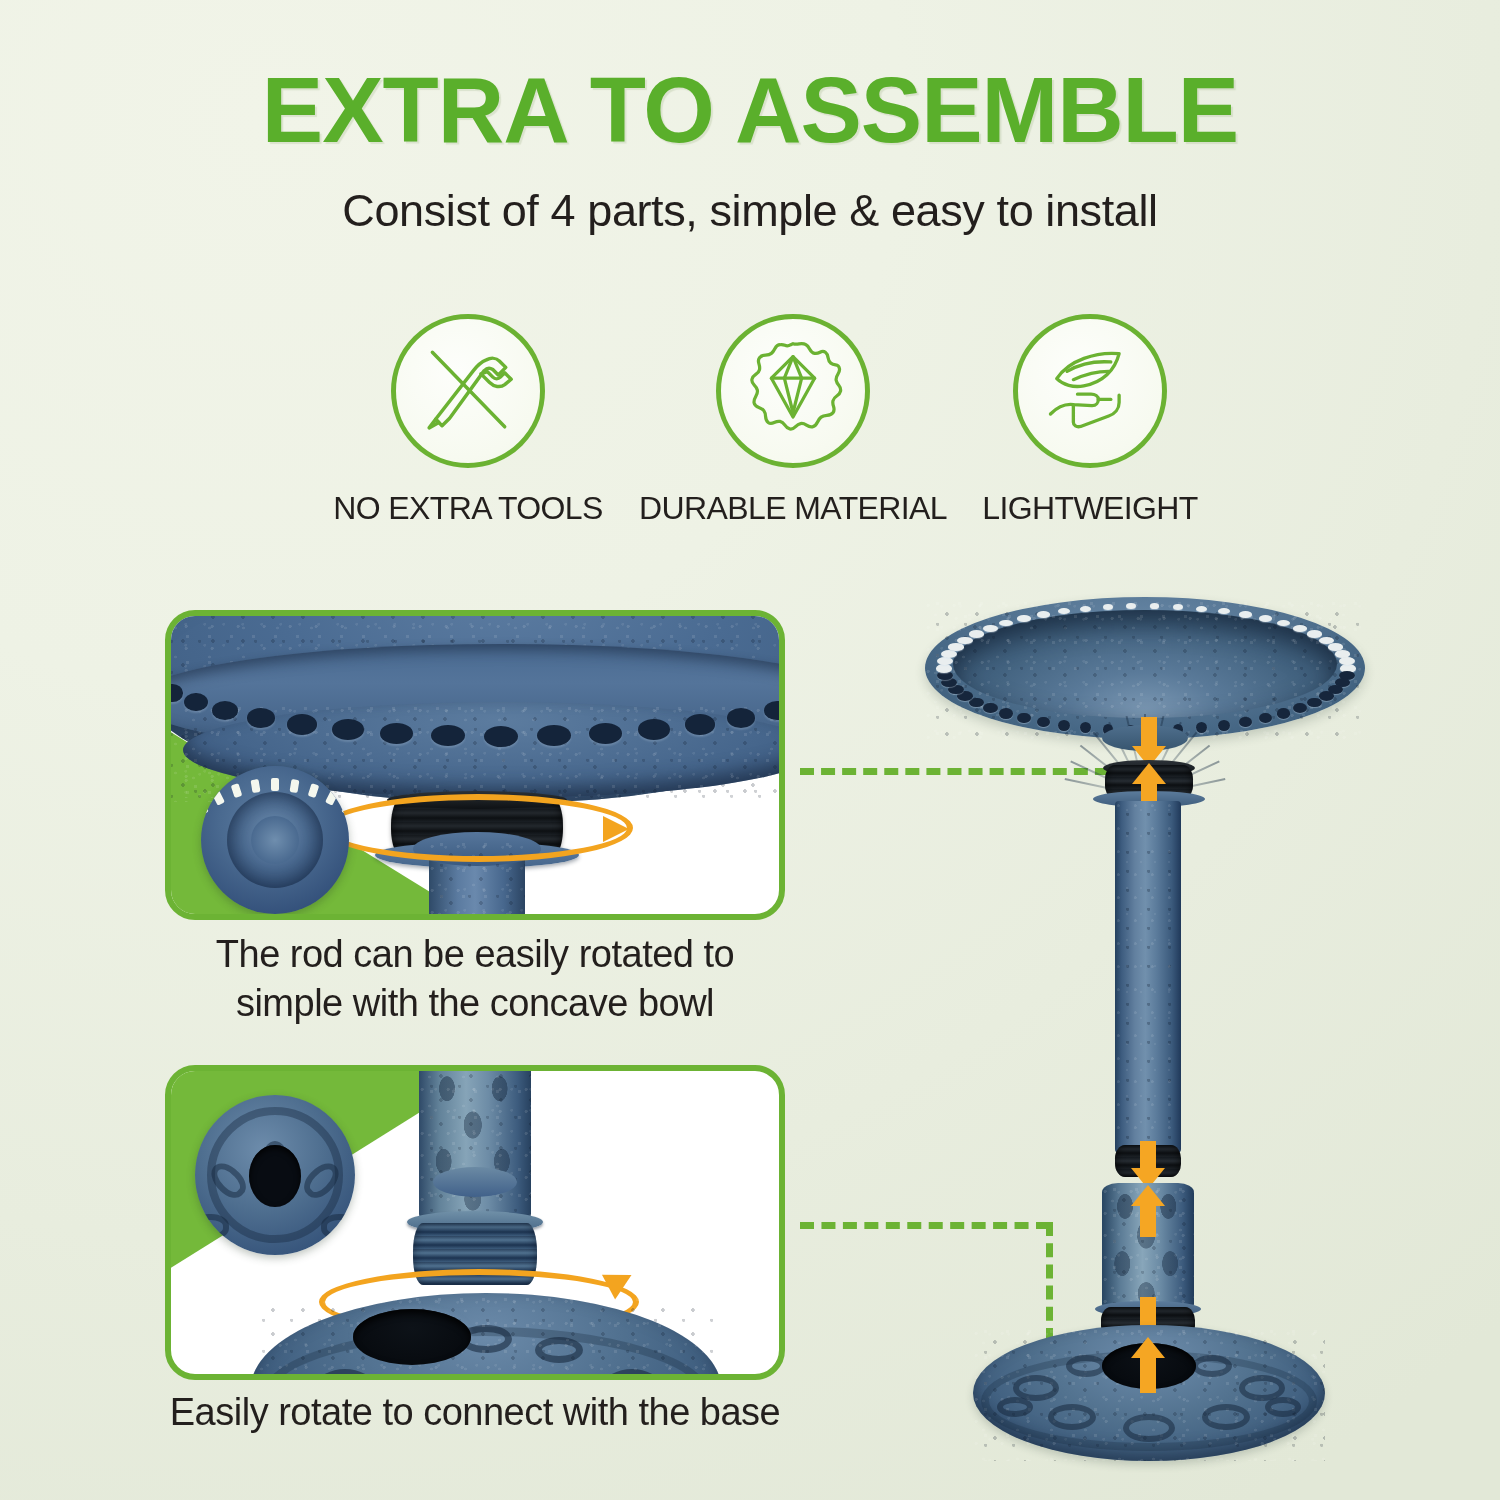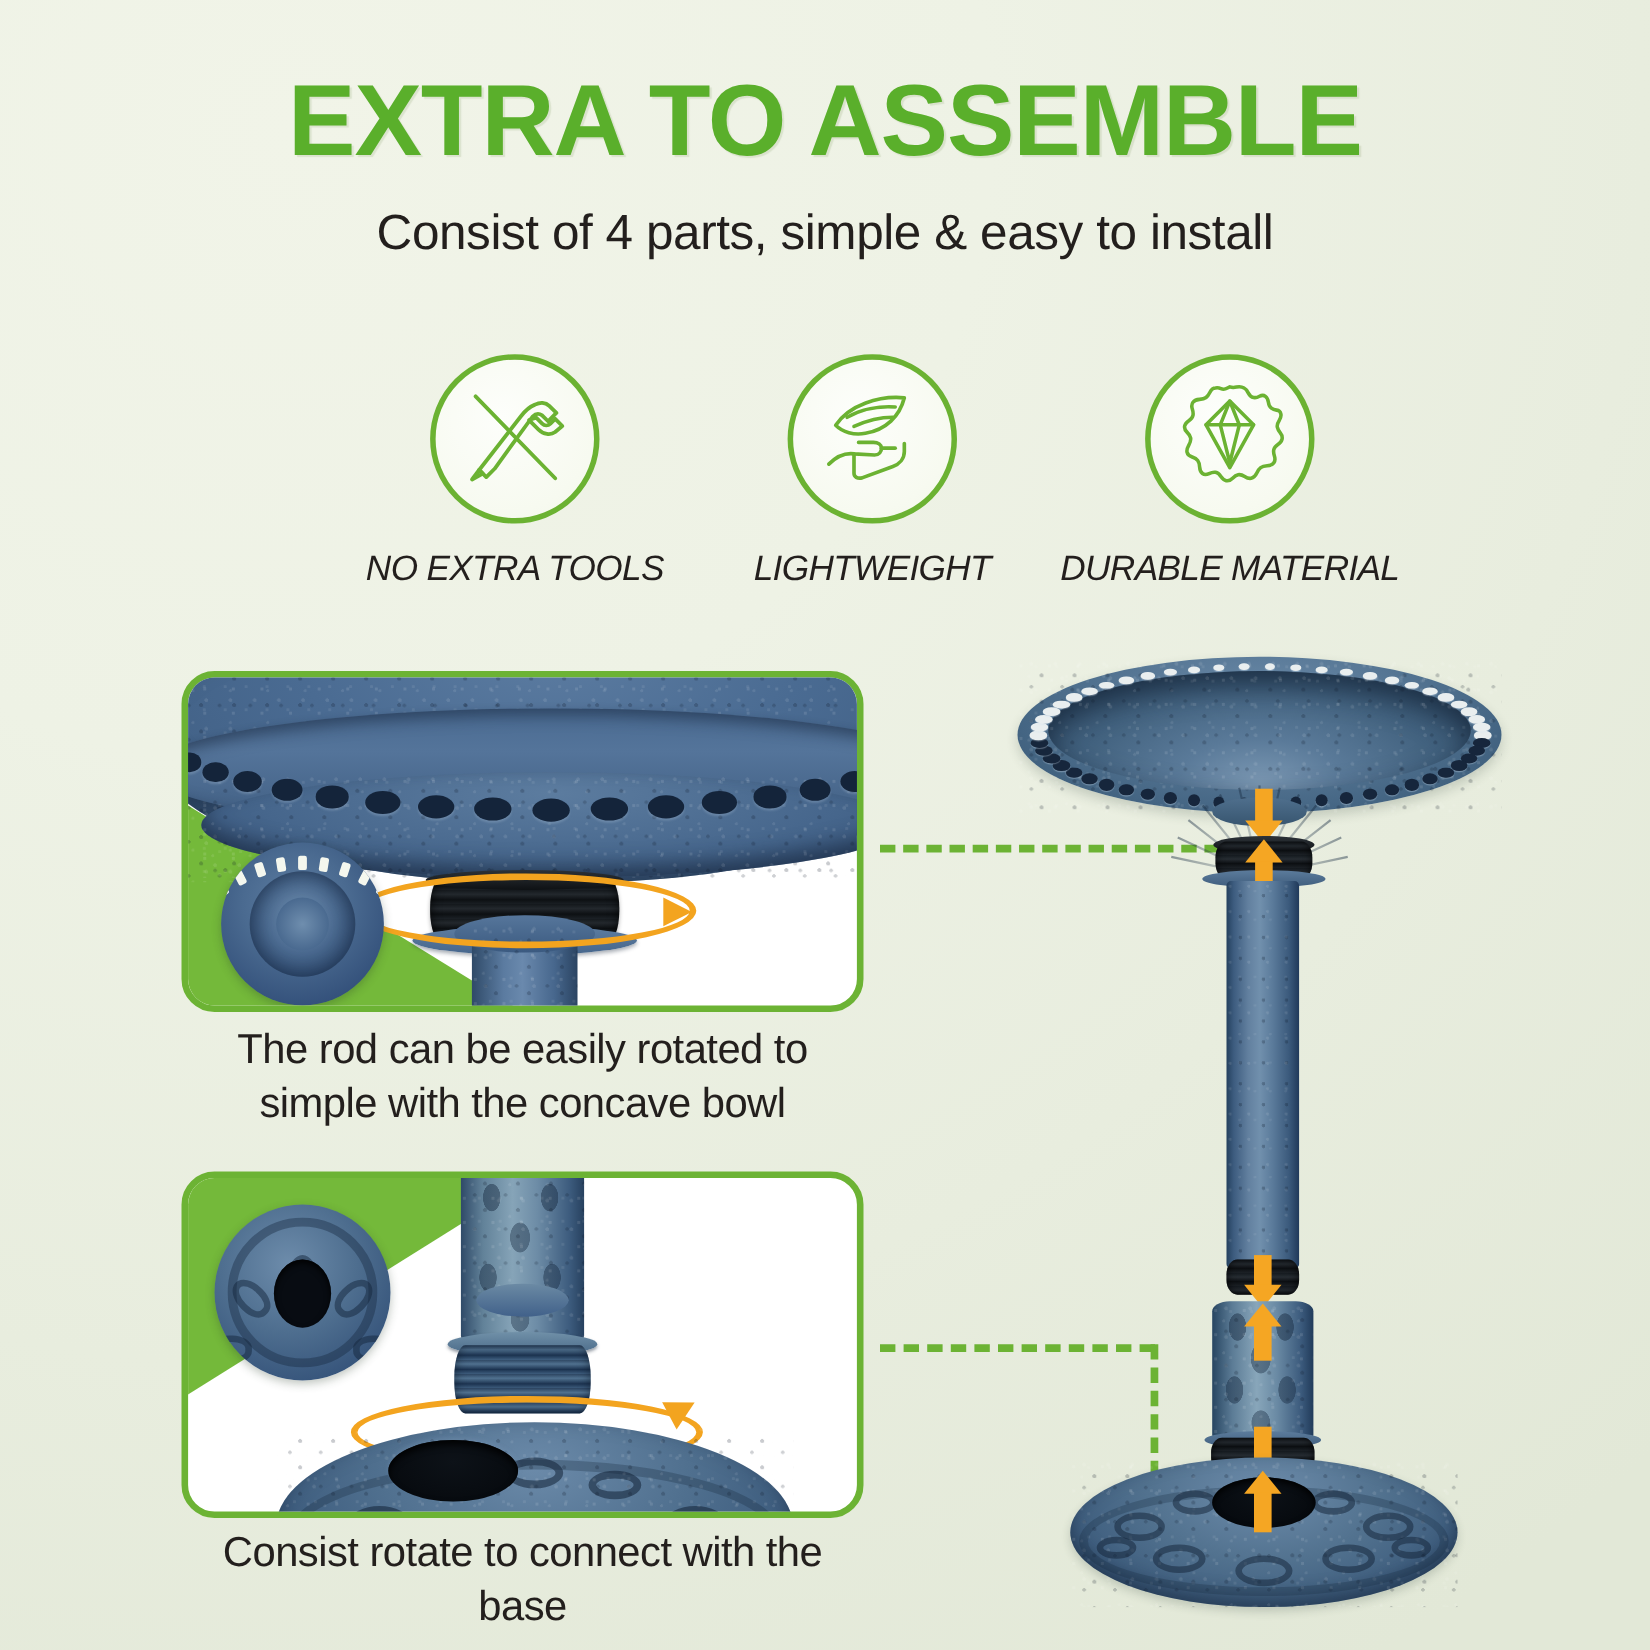--- a/index.html
+++ b/index.html
@@ -37,22 +37,21 @@
     letter-spacing: -0.4px;
   }
 
   
   .badges {
     position: absolute;
     top: 305px; left: 355px;
     width: 870px; height: 230px;
     display: flex;
     justify-content: space-between;
-    align-items: flex-end;
-    font-style: italic;
+    align-items: center;
   }
   .badge { width: 270px; display: flex; flex-direction: column; align-items: center; }
   .badge-ring {
     width: 154px; height: 154px;
     border: 5px solid #6bb232;
     border-radius: 50%;
     background: radial-gradient(circle at 42% 36%, #fdfefb 0%, #f7faf0 70%, #f2f6e9 100%);
     display: flex; align-items: center; justify-content: center;
   }
   .badge-label {
@@ -495,36 +494,20 @@
         <svg width="108" height="108" viewBox="0 0 100 100" fill="none" stroke="#6bb232" stroke-width="3.2" stroke-linecap="round" stroke-linejoin="round">
           <line x1="17" y1="16" x2="84" y2="85"></line>
           <path d="M26 84 L20 78 L55 33 C58 29 62 25 67 23 C71 21 76 21 79 24 L85 30
                    L78 37 L73 32 C70 30 67 31 65 33 L33 77 Z"></path>
           <path d="M62 36 L70 44 C74 48 80 49 84 46 L90 41 L84 35 L80 39 C78 41 75 41 73 39 L68 34 Z"></path>
           <path d="M20 78 L14 86 L23 81 Z"></path>
         </svg>
       </span>
     </div>
     <div class="badge-label">NO EXTRA TOOLS</div>
-  </div>
-
-  <div class="badge badge-2">
-    <div class="badge-ring">
-      <span>
-        <svg width="104" height="104" viewBox="0 0 100 100" fill="none" stroke="#6bb232" stroke-width="3.2" stroke-linecap="round" stroke-linejoin="round">
-          <path d="M18 40 C30 22 56 14 78 16 C74 32 62 44 44 47 C34 49 24 46 18 40 Z"></path>
-          <path d="M28 33 C40 26 56 23 70 24"></path>
-          <path d="M34 41 C45 36 58 33 68 33"></path>
-          <path d="M12 74 C18 68 26 64 34 65 L52 66 C56 66 58 63 58 60 C58 57 55 55 51 55 L38 55"></path>
-          <path d="M34 65 L34 82 C34 85 37 87 41 86 L68 76 C74 74 78 69 78 63 L78 56"></path>
-          <path d="M58 60 L70 60"></path>
-        </svg>
-      </span>
-    </div>
-    <div class="badge-label">LIGHTWEIGHT</div>
   </div>
 
   <div class="badge badge-3">
     <div class="badge-ring">
       <span>
         <svg width="108" height="108" viewBox="0 0 100 100" fill="none" stroke="#6bb232" stroke-width="3" stroke-linecap="round" stroke-linejoin="round">
           <path d="M50 8
                    C55 10 57 6 62 9 C66 11 65 16 70 17 C75 18 76 13 80 16 C84 19 81 23 85 26
                    C89 29 92 26 93 31 C94 36 89 37 90 42 C91 47 95 47 94 52 C93 57 88 56 87 61
                    C86 66 90 68 87 72 C84 76 80 73 76 76 C72 79 73 84 68 85 C63 86 62 81 57 82
@@ -532,20 +515,36 @@
                    C20 66 15 68 14 63 C13 58 18 56 17 51 C16 46 11 46 12 41 C13 36 18 37 19 32
                    C20 27 16 25 19 21 C22 17 26 20 30 17 C34 14 33 9 38 9 C43 8 43 12 48 9 Z"></path>
           <path d="M30 40 L50 20 L70 40 L50 76 Z"></path>
           <path d="M30 40 L70 40"></path>
           <path d="M42 40 L50 20 L58 40"></path>
           <path d="M42 40 L50 72 L58 40"></path>
         </svg>
       </span>
     </div>
     <div class="badge-label">DURABLE MATERIAL</div>
+  </div>
+
+  <div class="badge badge-2">
+    <div class="badge-ring">
+      <span>
+        <svg width="104" height="104" viewBox="0 0 100 100" fill="none" stroke="#6bb232" stroke-width="3.2" stroke-linecap="round" stroke-linejoin="round">
+          <path d="M18 40 C30 22 56 14 78 16 C74 32 62 44 44 47 C34 49 24 46 18 40 Z"></path>
+          <path d="M28 33 C40 26 56 23 70 24"></path>
+          <path d="M34 41 C45 36 58 33 68 33"></path>
+          <path d="M12 74 C18 68 26 64 34 65 L52 66 C56 66 58 63 58 60 C58 57 55 55 51 55 L38 55"></path>
+          <path d="M34 65 L34 82 C34 85 37 87 41 86 L68 76 C74 74 78 69 78 63 L78 56"></path>
+          <path d="M58 60 L70 60"></path>
+        </svg>
+      </span>
+    </div>
+    <div class="badge-label">LIGHTWEIGHT</div>
   </div>
 </div>
 
 <div class="panel panel-1">
   <div class="panel-inner">
 
     <div class="wedge-bl"></div>
 
     <div class="bowl-under">
       <div class="bowl-under-body">
@@ -641,21 +640,21 @@
           <div class="base-thumb-petal" style="transform: rotate(90deg) translateY(-34px);"></div>
           <div class="base-thumb-petal" style="transform: rotate(135deg) translateY(-34px);"></div>
           <div class="base-thumb-petal" style="transform: rotate(225deg) translateY(-34px);"></div>
           <div class="base-thumb-petal" style="transform: rotate(270deg) translateY(-34px);"></div>
           <div class="base-thumb-petal" style="transform: rotate(315deg) translateY(-34px);"></div>
         </div>
       <div class="base-thumb-hole"></div>
     </div>
   </div>
 </div>
-<div class="caption caption-2">Consist rotate to connect with the base</div>
+<div class="caption caption-2">Easily rotate to connect with the base</div>
 
 <div class="dash-h" style="left:800px; top:768px; width:330px;"></div>
 
 <div class="dash-h" style="left:800px; top:1222px; width:250px;"></div>
 <div class="dash-v" style="left:1046px; top:1222px; height:120px;"></div>
 <div class="dash-h" style="left:1046px; top:1339px; width:110px;"></div>
 
 <div class="assembly">
 
   <div class="bowl">

